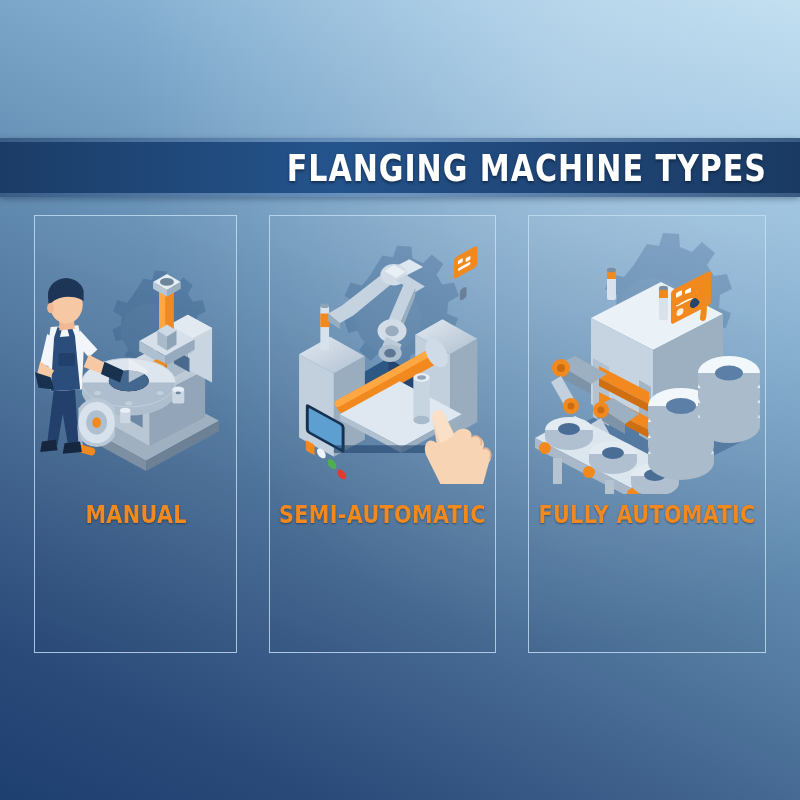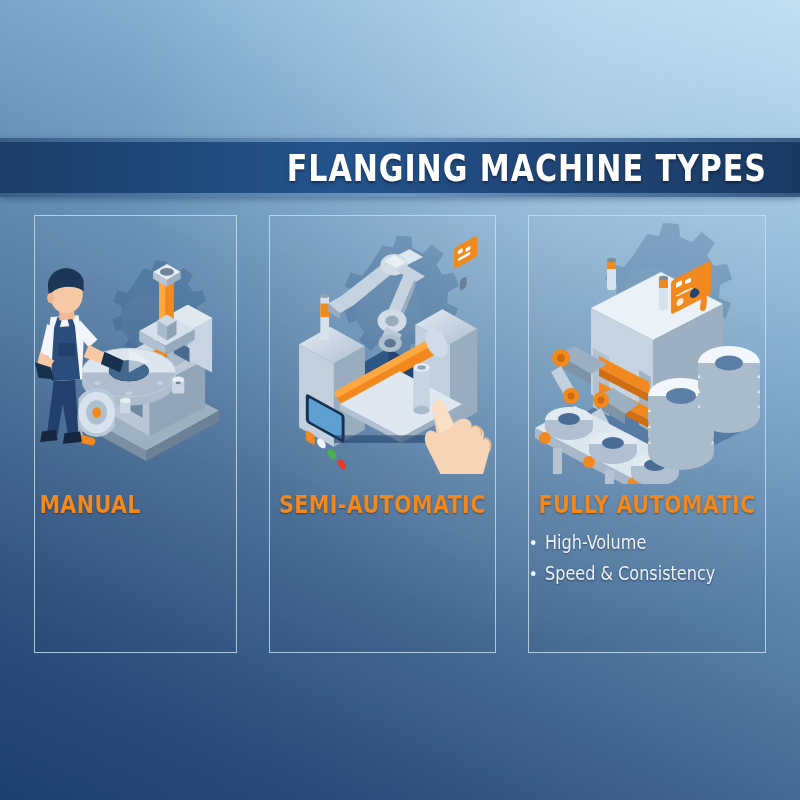--- a/index.html
+++ b/index.html
@@ -57,21 +57,22 @@
 
   
   .cards{
     position:absolute;left:34px;top:215px;width:732px;height:438px;
     display:flex;gap:32px;
   }
   .card{
     position:relative;
     flex:1 1 0;
     border:1.6px solid rgba(200,226,246,.80);
-    display:flex;flex-direction:column;align-items:flex-start;
+    display:flex;flex-direction:column;align-items:center;
+    padding-top:10px;
     background:linear-gradient(200deg, rgba(255,255,255,.045), rgba(12,38,72,.07));
   }
   .illo{
     width:100%;height:268px;
     position:relative;
     display:block;
   }
   .illo svg{position:absolute;left:0;top:0;width:100%;height:100%;}
 
   .heading{
@@ -451,20 +452,16 @@
             <path d="M167 177 L167 185 A31 17 0 0 0 229 185 L229 177 Z" fill="#aabbcb"></path>
             <ellipse cx="198" cy="162" rx="31" ry="17" fill="#eef4f9"></ellipse>
             <path d="M167 162 L167 170 A31 17 0 0 0 229 170 L229 162 Z" fill="#aabbcb"></path>
             <ellipse cx="198" cy="147" rx="31" ry="17" fill="#f2f7fb"></ellipse>
             <path d="M167 147 L167 155 A31 17 0 0 0 229 155 L229 147 Z" fill="#aabbcb"></path>
             <ellipse cx="198" cy="147" rx="14" ry="7.5" fill="#5b7fa6"></ellipse>
           </g>
         </svg>
       </div>
       <div class="heading">FULLY AUTOMATIC</div>
-      <ul class="bullets">
-        <li>High-Volume</li>
-        <li>Speed &amp; Consistency</li>
-      </ul>
     </div>
 
   </div>
 </div>
 
 </body></html>

